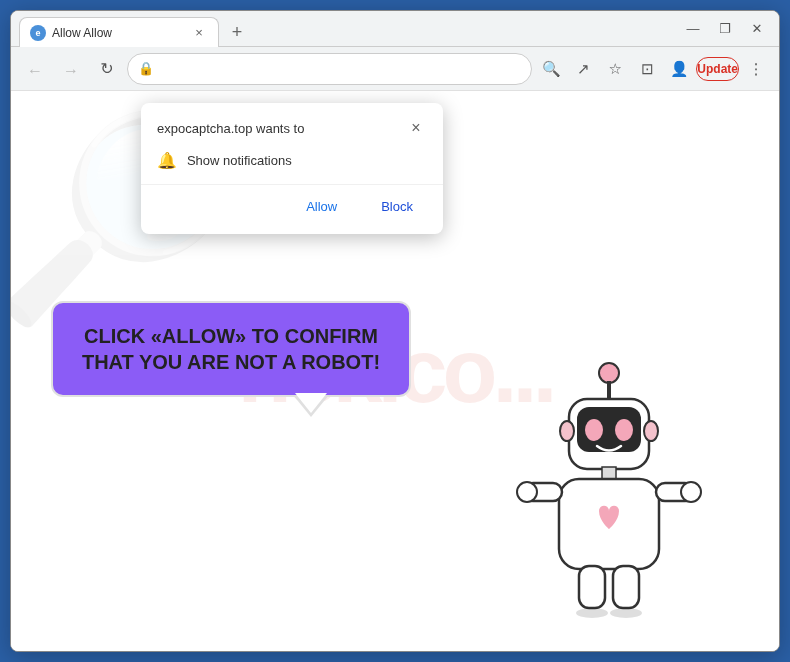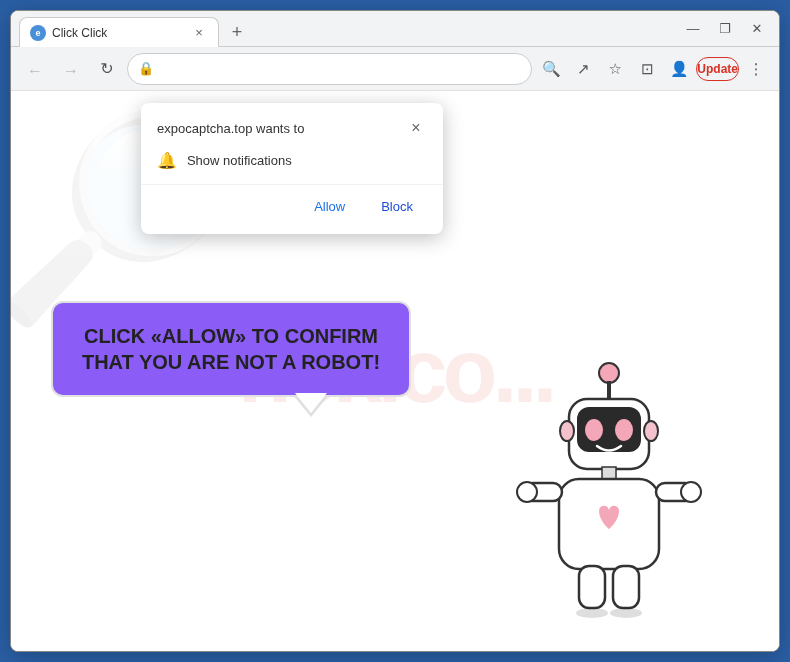--- a/index.html
+++ b/index.html
@@ -250,20 +250,21 @@
       color: #555;
     }
     .notification-label {
       font-size: 13px;
       color: #333;
     }
     .popup-actions {
       display: flex;
       justify-content: flex-end;
       padding: 8px 12px 14px 12px;
+      gap: 8px;
       border-top: 1px solid #f0f0f0;
     }
     .popup-btn {
       padding: 6px 18px;
       border-radius: 4px;
       font-size: 13px;
       font-weight: 500;
       cursor: pointer;
       border: none;
       background: none;
@@ -341,21 +342,21 @@
 <body>
 
 <div class="browser-window">
 
   <div class="title-bar">
     <div class="tab-area">
       <div class="tab">
         <div class="tab-favicon">
           <span>e</span>
         </div>
-        <span class="tab-title">Click Click</span>
+        <span class="tab-title">Allow Allow</span>
         <span class="tab-close">×</span>
       </div>
       <div class="tab-new">+</div>
     </div>
     <div class="window-controls">
       <div class="win-btn">—</div>
       <div class="win-btn">❐</div>
       <div class="win-btn close">✕</div>
     </div>
   </div>

